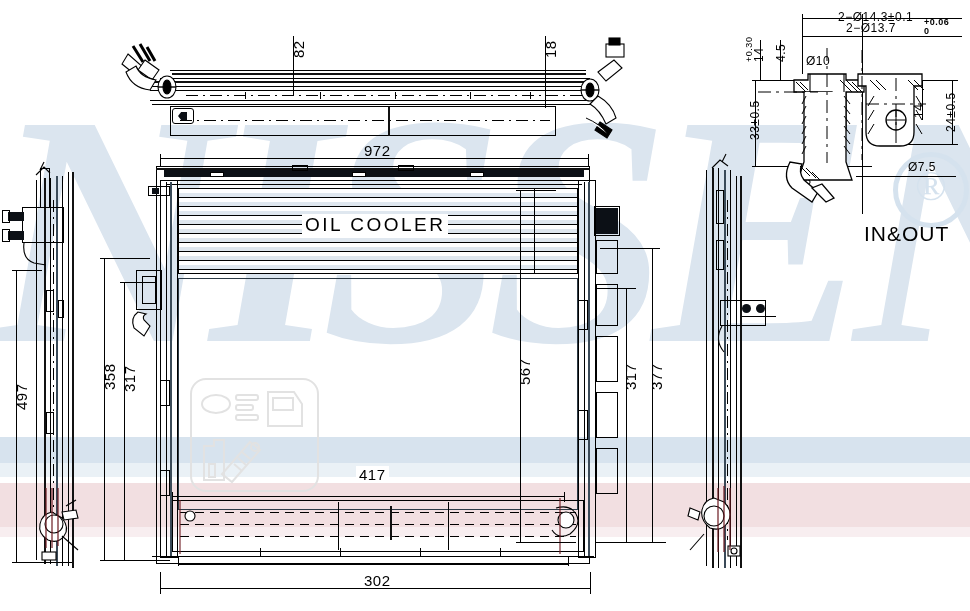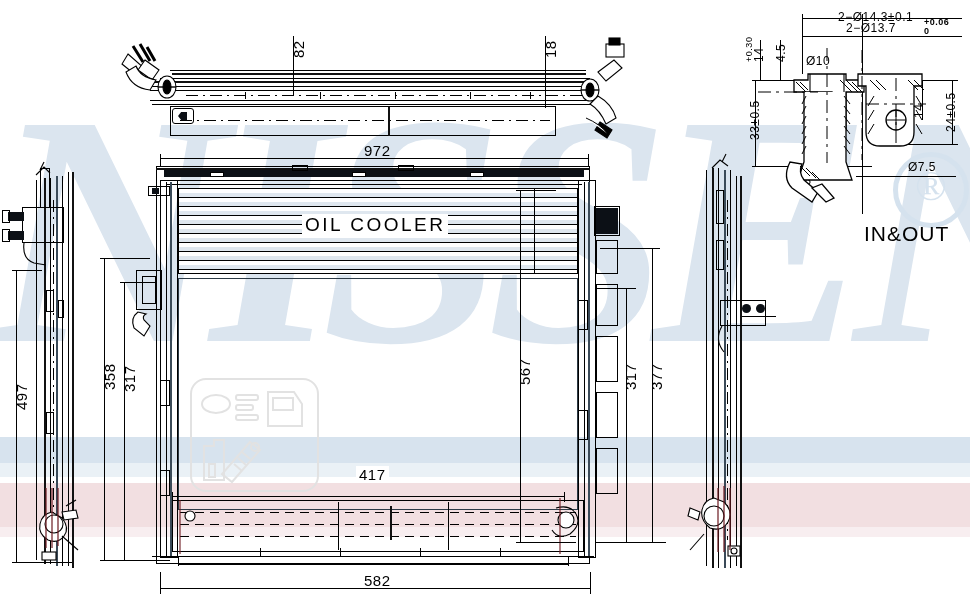--- a/index.html
+++ b/index.html
@@ -357,21 +357,21 @@
     </svg>
 
     <div class="ln h1" style="left:172px;top:496px;width:392px;"></div>
     <div class="ln v1" style="left:172px;top:492px;height:10px;"></div>
     <div class="ln v1" style="left:564px;top:492px;height:10px;"></div>
     <div class="dim" style="left:356px;top:466px;background:#fff;padding:0 3px;">417</div>
 
     <div class="ln h1" style="left:160px;top:588px;width:430px;"></div>
     <div class="ln v1" style="left:160px;top:572px;height:22px;"></div>
     <div class="ln v1" style="left:590px;top:572px;height:22px;"></div>
-    <div class="dim" style="left:364px;top:572px;">582</div>
+    <div class="dim" style="left:364px;top:572px;">302</div>
 
     <div class="ln v1" style="left:104px;top:258px;height:302px;"></div>
     <div class="ln h1" style="left:100px;top:258px;width:50px;"></div>
     <div class="ln h1" style="left:100px;top:560px;width:70px;"></div>
     <div class="dim dimv" style="left:101px;top:390px;">358</div>
 
     <div class="ln v1" style="left:124px;top:282px;height:278px;"></div>
     <div class="ln h1" style="left:120px;top:282px;width:36px;"></div>
     <div class="dim dimv" style="left:121px;top:392px;">317</div>
 

